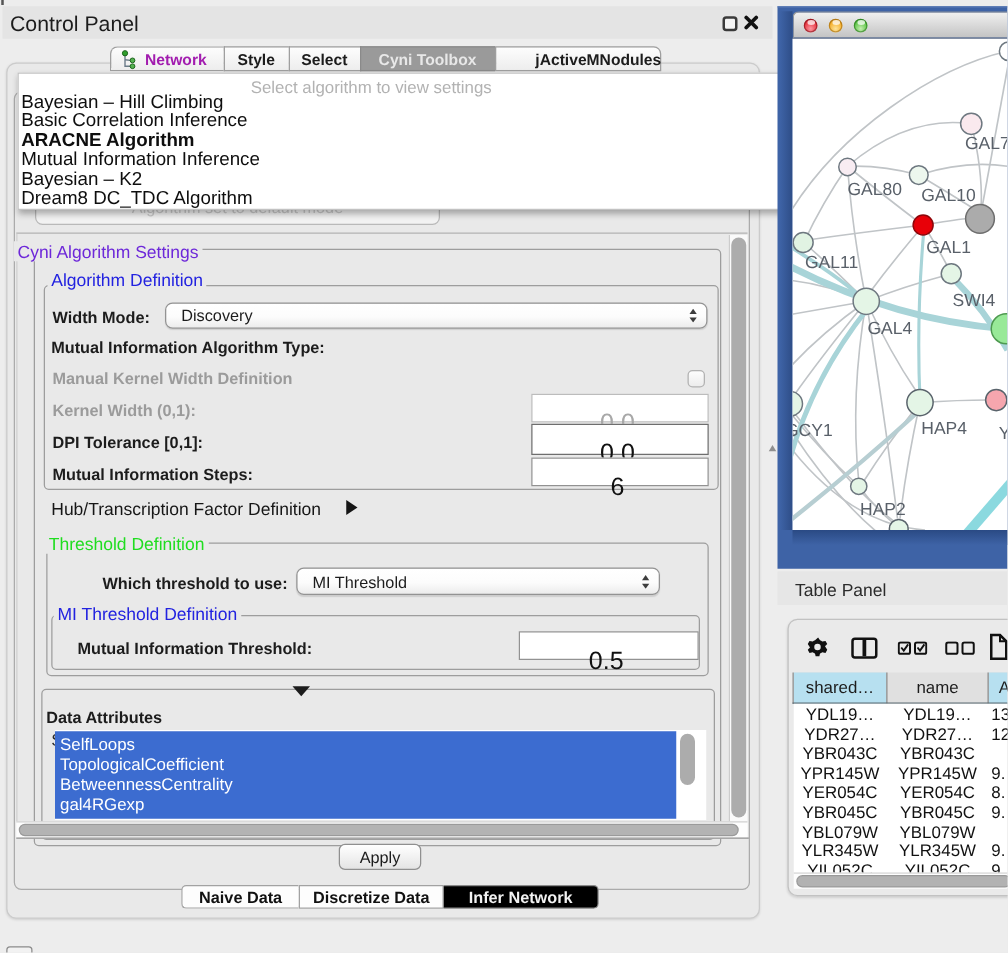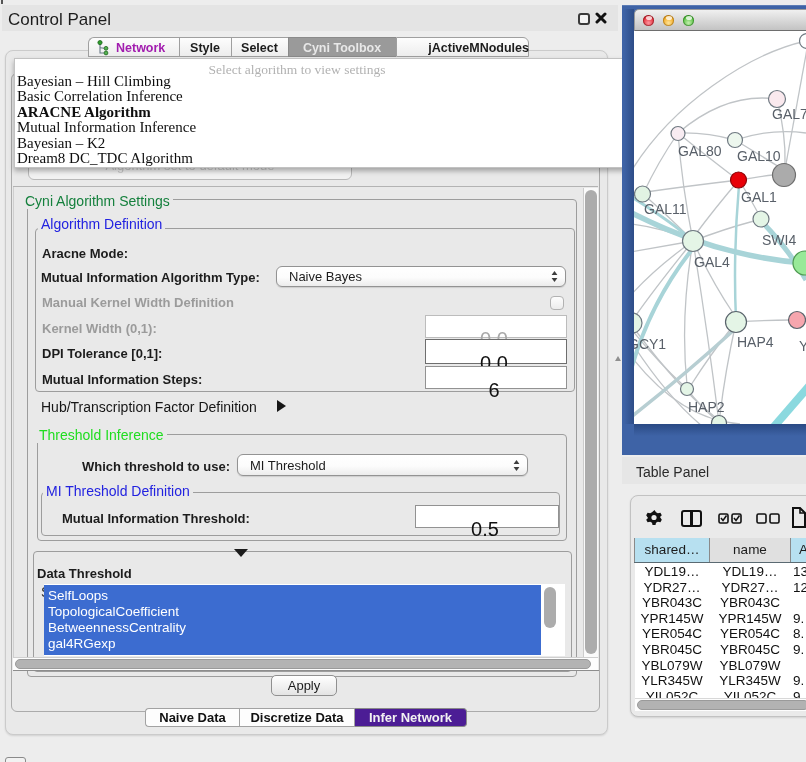--- a/index.html
+++ b/index.html
@@ -58,86 +58,86 @@
 <svg class="abs" style="left:581px; top:104px;" width="8" height="13" viewBox="0 0 8 13">
   <path d="M4 1 L7 5 L1 5 Z" fill="#9a9a9a"></path>
       <path d="M4 12 L7 8 L1 8 Z" fill="#9a9a9a"></path>
 </svg>
 <div class="abs" style="left:28px; top:150px; width:324px; height:30px; background:#f2f2f2; border:1px solid #b9b9b9; border-radius:6px;"></div>
 <div class="abs" style="left:28px; top:158px; width:324px; text-align:center; font-size:13px; color:#c9c9c9;">Algorithm set to default mode</div>
 <div class="abs" style="left:13px; top:186px; width:585px; height:1px; background:#b3b3b3;"></div>
 <div class="abs" style="left:13px; top:187px; width:1px; height:470px; background:#cfcfcf;"></div>
 
 <div class="abs grp" style="left:27px; top:199px; width:550px; height:478px;"></div>
-<div class="abs grpt" style="left:22px; top:193px; color:#15803d;">Cyni Algorithm Settings</div>
+<div class="abs grpt" style="left:11px; top:193px; color:#6d28d9;">Cyni Algorithm Settings</div>
 
 <div class="abs grp" style="left:35px; top:228px; width:540px; height:164px;"></div>
 <div class="abs grpt" style="left:38px; top:216px; color:#2222e0;">Algorithm Definition</div>
 
-<div class="abs b13" style="left:42px; top:246px;">Aracne Mode:</div>
-<div class="abs b13" style="left:41px; top:270px;">Mutual Information Algorithm Type:</div>
-<div class="abs combo" style="left:276px; top:266px; width:290px; height:21px;">
-  <span style="position:absolute; left:12px; top:2px;">Naive Bayes</span>
+<div class="abs b13" style="left:42px; top:246px;">Width Mode:</div>
+<div class="abs combo" style="left:132px; top:242px; width:434px; height:21px;">
+  <span style="position:absolute; left:12px; top:2px;">Discovery</span>
   <svg class="ar" viewBox="0 0 7 11" width="7" height="11">
         <path d="M3.5 0 L6.4 4.1 L0.6 4.1 Z" fill="#3d3d3d"></path>
         <path d="M3.5 11 L6.4 6.9 L0.6 6.9 Z" fill="#3d3d3d"></path>
       </svg>
 </div>
+<div class="abs b13" style="left:41px; top:270px;">Mutual Information Algorithm Type:</div>
 <div class="abs g13" style="left:42px; top:295px;">Manual Kernel Width Definition</div>
 <div class="abs" style="left:550px; top:296px; width:14px; height:14px; border:1.5px solid #b2b2b2; border-radius:4px; background:linear-gradient(#fdfdfd,#ececec);"></div>
 <div class="abs g13" style="left:42px; top:321px;">Kernel Width (0,1):</div>
 <div class="abs tfield" style="left:425px; top:315px; width:142px; height:23px; border-color:#bcbcbc; color:#a8a8a8;">0.0</div>
 <div class="abs b13" style="left:42px; top:346px;">DPI Tolerance [0,1]:</div>
 <div class="abs tfield" style="left:425px; top:339px; width:142px; height:25px; border:1.5px solid #6e6e6e;">0.0</div>
 <div class="abs b13" style="left:42px; top:372px;">Mutual Information Steps:</div>
 <div class="abs tfield" style="left:425px; top:366px; width:142px; height:23px;">6</div>
 
 <div class="abs" style="left:41px; top:399px; font-size:14px; color:#161616;">Hub/Transcription Factor Definition</div>
 <div class="abs" style="left:277px; top:400px; width:0; height:0; border-left:9px solid #161616; border-top:6.5px solid transparent; border-bottom:6.5px solid transparent;"></div>
 
 <div class="abs grp" style="left:37px; top:434px; width:530px; height:107px;"></div>
-<div class="abs grpt" style="left:36px; top:427px; color:#1fdd1f;">Threshold Inference</div>
+<div class="abs grpt" style="left:36px; top:427px; color:#1fdd1f;">Threshold Definition</div>
 <div class="abs b13" style="left:82px; top:459px;">Which threshold to use:</div>
 <div class="abs combo" style="left:237px; top:454px; width:291px; height:22px;">
   <span style="position:absolute; left:12px; top:3px;">MI Threshold</span>
   <svg class="ar" viewBox="0 0 7 11" width="7" height="11">
         <path d="M3.5 0 L6.4 4.1 L0.6 4.1 Z" fill="#3d3d3d"></path>
         <path d="M3.5 11 L6.4 6.9 L0.6 6.9 Z" fill="#3d3d3d"></path>
       </svg>
 </div>
 <div class="abs grp" style="left:41px; top:492px; width:519px; height:44px;"></div>
 <div class="abs grpt" style="left:43px; top:483px; color:#2222e0;">MI Threshold Definition</div>
 <div class="abs b13" style="left:62px; top:511px;">Mutual Information Threshold:</div>
 <div class="abs tfield" style="left:415px; top:505px; width:144px; height:23px;">0.5</div>
 
 <div class="abs grp" style="left:33px; top:551px; width:539px; height:121px;"></div>
 <div class="abs grpt" style="left:38px; top:544px; width:216px; color:#2b2b2b;margin-top:40px;">Sources for Network Inference</div>
 <div class="abs" style="left:234px; top:549px; width:0; height:0; border-top:8px solid #1c1c1c; border-left:7px solid transparent; border-right:7px solid transparent;"></div>
-<div class="abs b13" style="left:37px; top:566px;">Data Threshold</div>
+<div class="abs b13" style="left:37px; top:566px;">Data Attributes</div>
 <div class="abs" style="left:44px; top:584px; width:521px; height:72px; background:#ffffff;"></div>
 <div class="abs" style="left:44px; top:585px; width:497px; height:70px; background:#3c6cd0;"></div>
 <div class="abs" style="left:48px; top:588px; font-size:13.5px; color:#ffffff; line-height:16px;">SelfLoops<br>TopologicalCoefficient<br>BetweennessCentrality<br>gal4RGexp</div>
 <div class="abs" style="left:544px; top:587px; width:12px; height:41px; background:#acacac; border-radius:6px;"></div>
 
 <div class="abs" style="left:583px; top:188px; width:15px; height:482px; background:#fafafa; border-left:1px solid #cccccc;"></div>
 <div class="abs" style="left:585px; top:190px; width:12px; height:464px; background:#acacac; border-radius:6px;"></div>
 <div class="abs" style="left:13px; top:657px; width:585px; height:14px; background:#fdfdfd; border-top:1px solid #cfcfcf;"></div>
 <div class="abs" style="left:15px; top:659px; width:576px; height:10px; background:#b3b3b3; border:1px solid #9a9a9a; border-radius:5px;"></div>
 <div class="abs" style="left:13px; top:670px; width:586px; height:1px; background:#8d8d8d;"></div>
 
 <div class="abs" style="left:271px; top:675px; width:66px; height:21px; background:linear-gradient(#ffffff,#e4e4e4); border:1px solid #909090; border-radius:5px; text-align:center; font-size:13px; color:#1c1c1c; padding-top:2px;">Apply</div>
 <div class="abs" style="left:145px; top:708px; width:94px; height:19px; background:#fdfdfd; border:1px solid #a2a2a2; border-right:none; border-radius:4px 0 0 4px; text-align:center; font-size:13px; font-weight:bold; color:#111; padding-top:1px;">Naive Data</div>
 <div class="abs" style="left:239px; top:708px; width:116px; height:19px; background:#fdfdfd; border:1px solid #a2a2a2; text-align:center; font-size:13px; font-weight:bold; color:#111; padding-top:1px;">Discretize Data</div>
-<div class="abs" style="left:355px; top:708px; width:112px; height:19px; background:#4c1d95; border:1px solid #8a8a8a; border-left:none; border-radius:0 4px 4px 0; text-align:center; font-size:13px; font-weight:bold; color:#f2f2f2; padding-top:1px;">Infer Network</div>
+<div class="abs" style="left:355px; top:708px; width:124px; height:19px; background:#000000; border:1px solid #8a8a8a; border-left:none; border-radius:0 4px 4px 0; text-align:center; font-size:13px; font-weight:bold; color:#f2f2f2; padding-top:1px;">Infer Network</div>
 
 <div class="abs" style="left:615px; top:356px; width:0; height:0; border-bottom:5px solid #8f8f8f; border-left:3px solid transparent; border-right:3px solid transparent;"></div>
 
 <div class="abs" style="left:5px; top:757px; width:21px; height:9px; background:#f2f2f2; border:1px solid #8a8a8a; border-radius:3px 3px 0 0;"></div>
 
-<div class="abs" style="left:14px; top:58px; width:640px; height:110px; background:#ffffff; border:1px solid #c2c2c2; box-shadow:0 3px 5px rgba(0,0,0,0.3); overflow:hidden;font-family:Liberation Serif, serif;">
+<div class="abs" style="left:14px; top:58px; width:640px; height:110px; background:#ffffff; border:1px solid #c2c2c2; box-shadow:0 3px 5px rgba(0,0,0,0.3); overflow:hidden;">
   <div class="abs" style="left:0; top:3px; width:564px; text-align:center; font-size:13.5px; color:#b2b2b2;">Select algorithm to view settings</div>
   <div class="abs" style="left:2px; top:15px; font-size:15px; color:#0e0e0e; line-height:15.4px;">Bayesian – Hill Climbing<br>Basic Correlation Inference<br><b>ARACNE Algorithm</b><br>Mutual Information Inference<br>Bayesian – K2<br>Dream8 DC_TDC Algorithm</div>
 </div>
 
 <div class="abs" style="left:622px; top:5px; width:184px; height:450px; background:#3E63A6;"></div>
 <div class="abs" style="left:622px; top:5px; width:184px; height:1px; background:#5c7cb5;"></div>
 <div class="abs" style="left:624px; top:9px; width:10px; height:415px; background:linear-gradient(to right,#3E63A6,#2e4d87);"></div>
 <div class="abs" style="left:634px; top:424px; width:172px; height:12px; background:linear-gradient(#2a4a84,#3E63A6);"></div>
 
 <div class="abs" style="left:634px; top:9px; width:172px; height:22px; background:linear-gradient(#f0f0f0,#c3c3c3); border-top:1px solid #9a9a9a; border-left:1px solid #9a9a9a; border-bottom:1px solid #6e6e6e; border-radius:5px 0 0 0;"></div>

